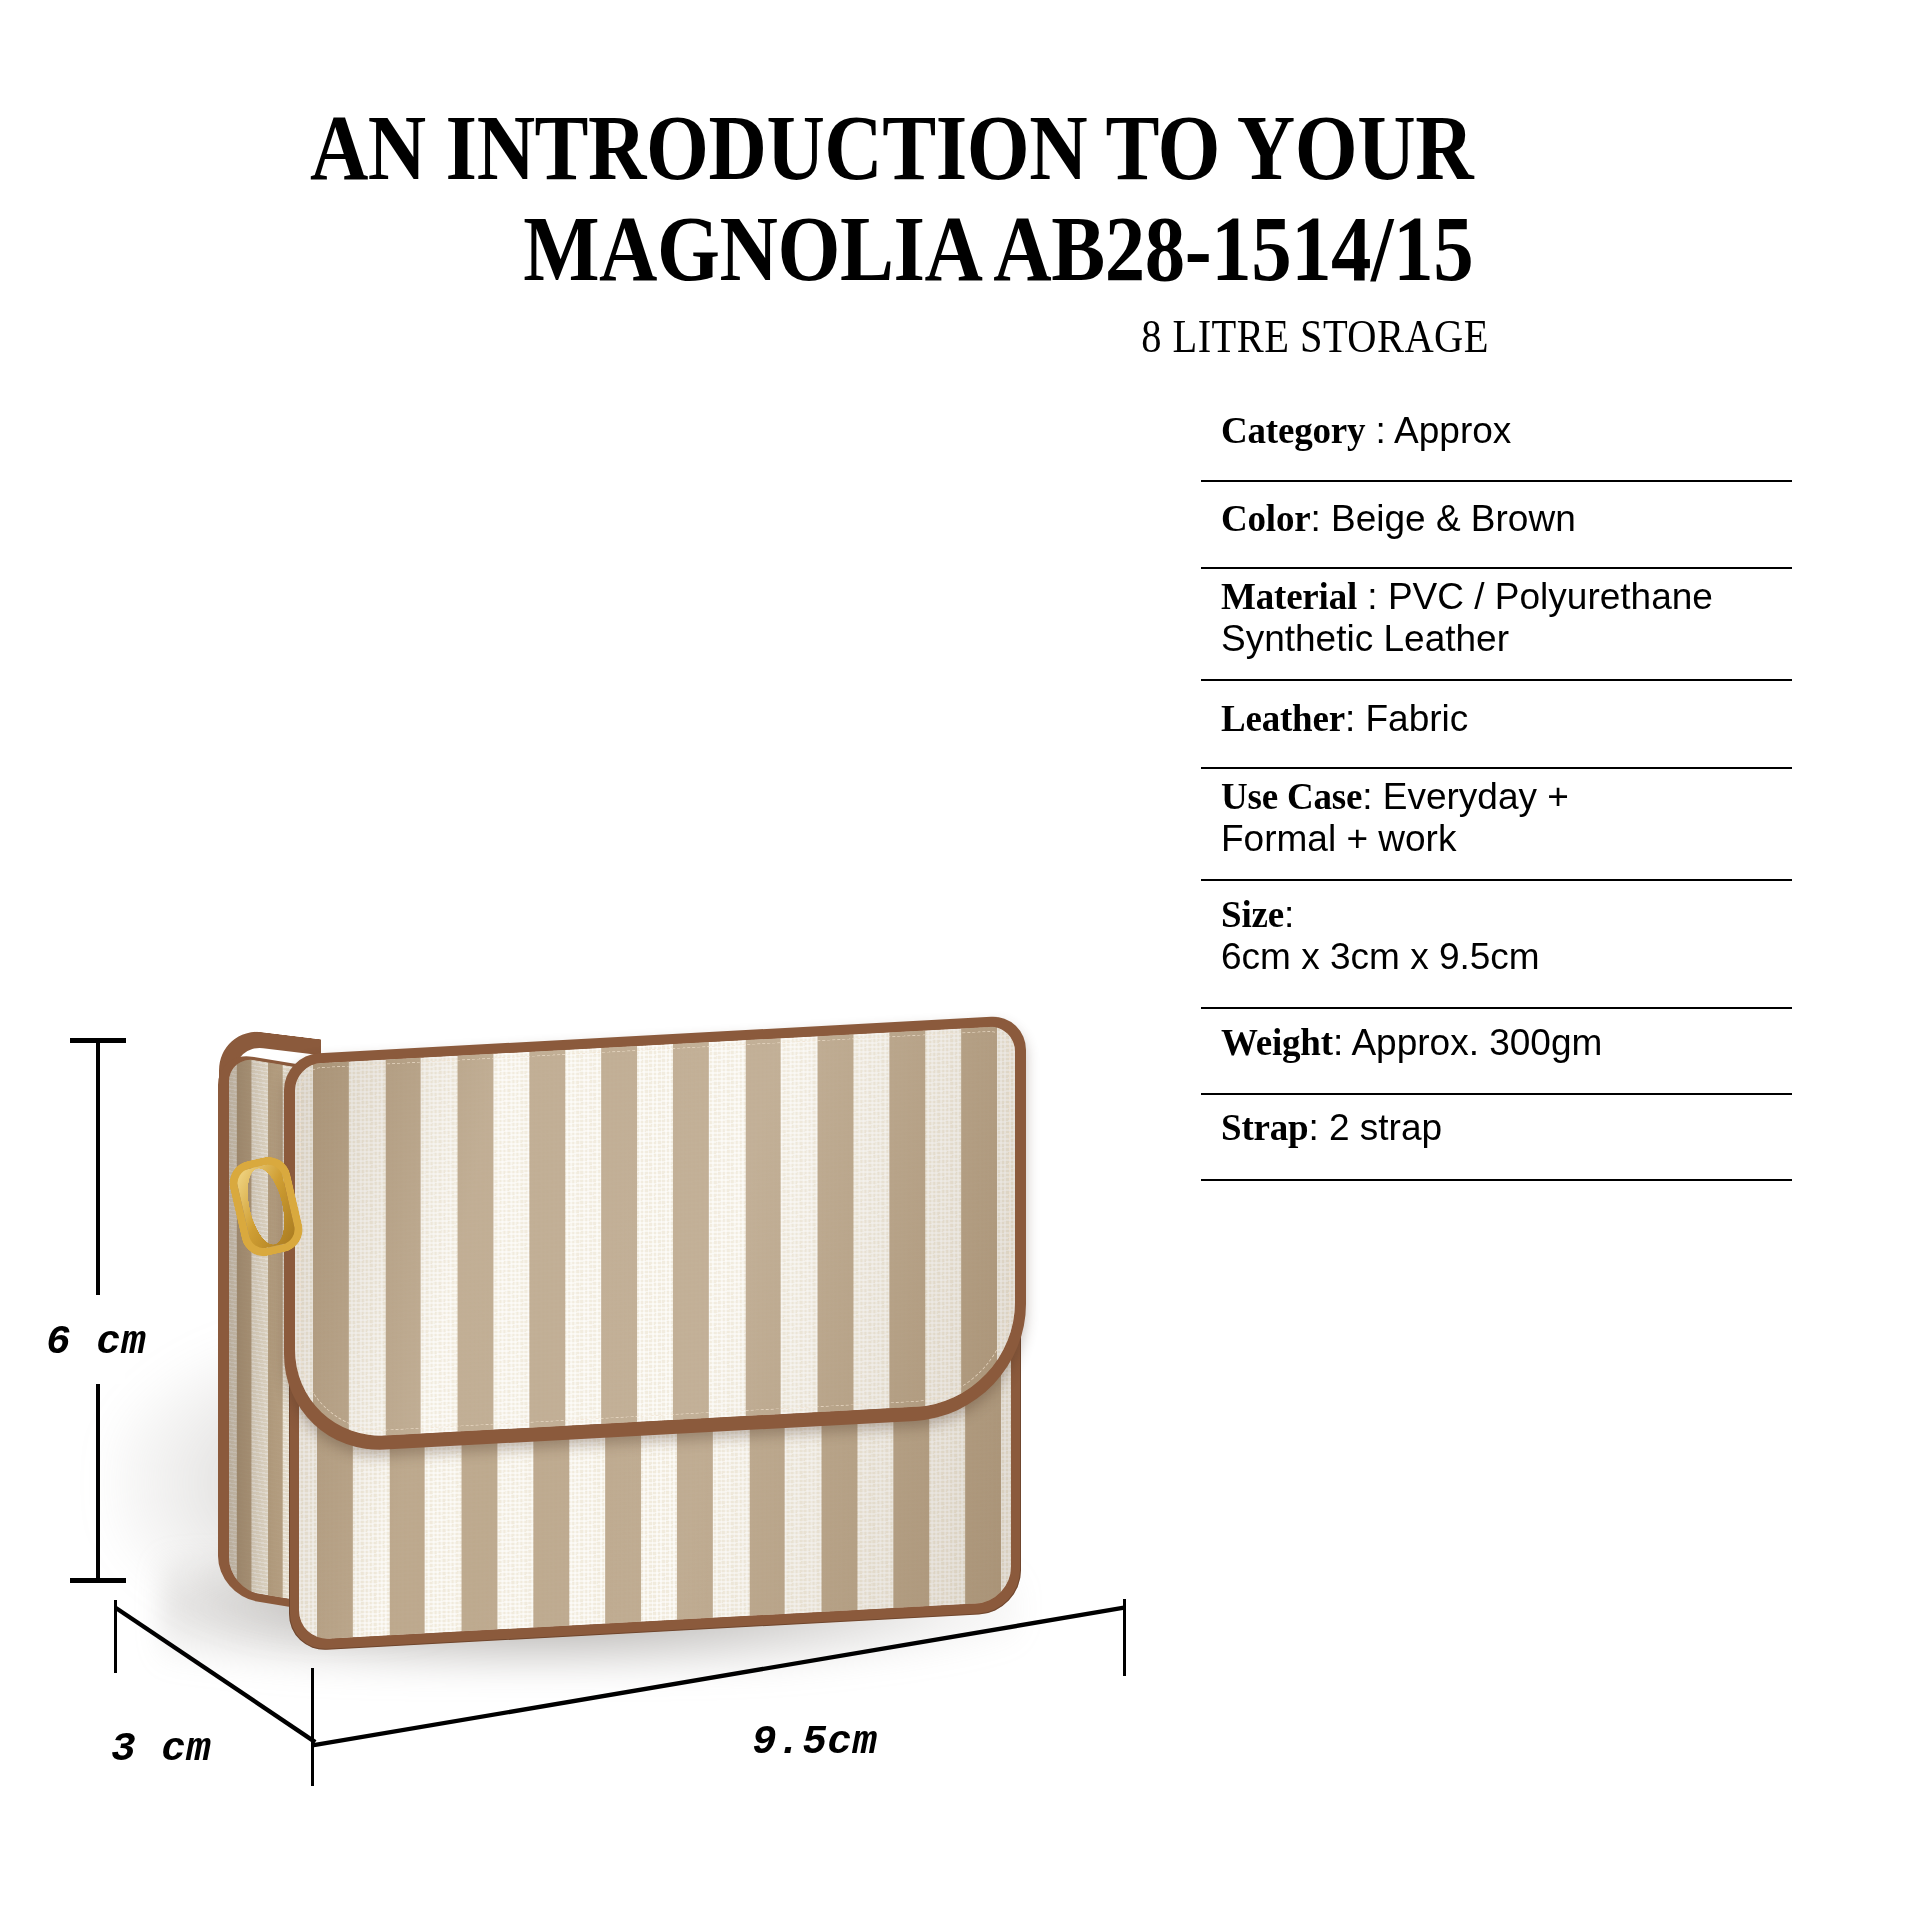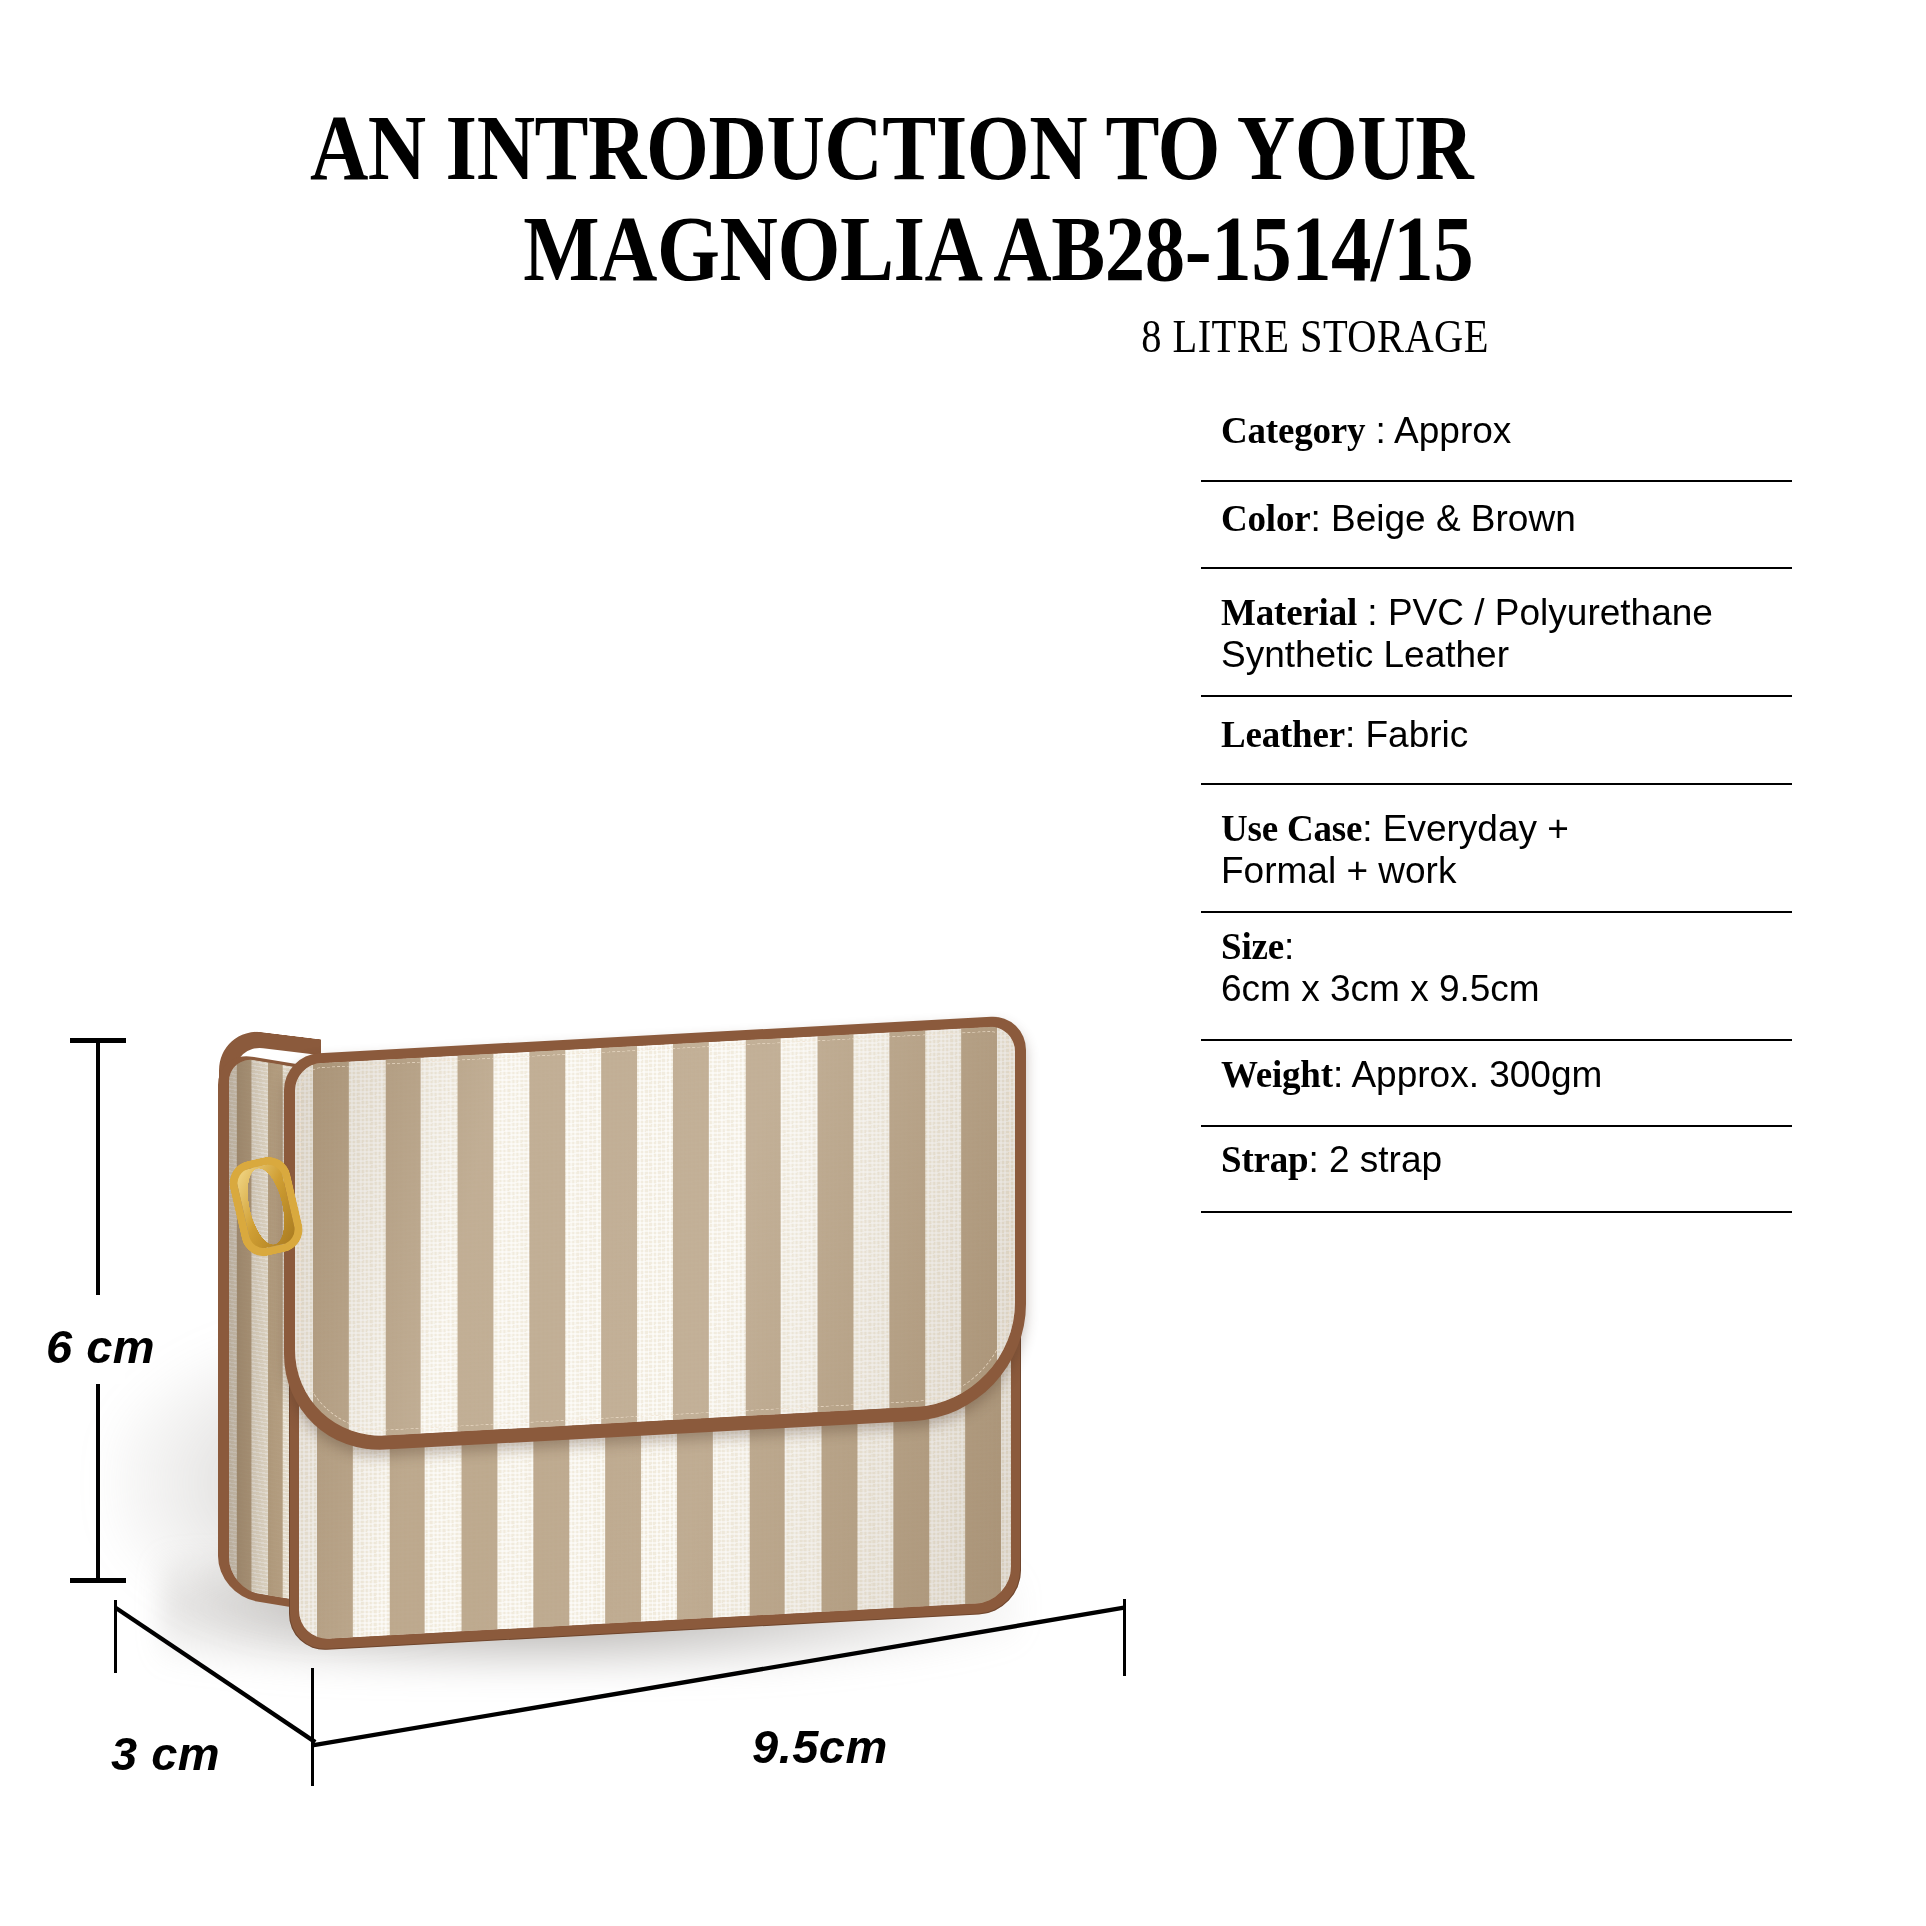--- a/index.html
+++ b/index.html
@@ -35,21 +35,21 @@
     font-weight:700;font-size:37px;
     letter-spacing:-0.2px;}
   .spec-value{
     font-family:"Liberation Sans",sans-serif;
     font-weight:400;font-size:37px;
     letter-spacing:0px;}
   .spec-sep{font-family:"Liberation Sans",sans-serif;font-size:37px;}
   .spec-divider{
     height:0;border-top:2.4px solid #000;width:591px;margin:0;}
   .pad-lg{padding-top:16.4px;padding-bottom:27px;}
-  .pad-md{padding-top:23px;padding-bottom:19px;}
+  .pad-md{padding-top:7px;padding-bottom:19px;}
   .pad-sm{padding-top:12.5px;padding-bottom:29px;}
   .nowrapline{white-space:nowrap;}
 
   
   #bag-figure{position:absolute;left:0;top:0;width:1204px;height:1926px;}
 
   #bag-shadow{
     position:absolute;left:159px;top:1555px;width:862px;height:125px;
     background:radial-gradient(ellipse at 44% 42%,
         rgba(90,85,80,.50) 0%,
@@ -195,23 +195,23 @@
     border-radius:23px;
     transform:rotate(-13deg);
     background:linear-gradient(130deg,#F3D98A 0%,#CF9E33 48%,#A87A20 100%);
     -webkit-mask-image:radial-gradient(ellipse 16.4px 39px at 50% 50%,transparent 99%,#000 100%);
             mask-image:radial-gradient(ellipse 16.4px 39px at 50% 50%,transparent 99%,#000 100%);
     box-shadow:0 1.4px 4.3px rgba(90,60,20,.5);}
 
   
   .dim-label{
     position:absolute;
-    font-family:Liberation Sans, sans-serif;
+    font-family:Liberation Mono, monospace;
     font-weight:700;font-style:italic;
-    font-size:47px;letter-spacing:0.5px;
+    font-size:41px;letter-spacing:0.5px;
     white-space:nowrap;text-align:right;}
   #dim-label-height{left:46px;top:1319px;}
   #dim-label-depth{left:111px;top:1726px;}
   #dim-label-width{left:752px;top:1719px;}
   .dim-line{position:absolute;background:#000;}
   #dim-h-stem{left:96px;top:1038px;width:3.9px;height:545px;}
   #dim-h-cap-top{left:70px;top:1038px;width:56px;height:4.8px;}
   #dim-h-cap-bot{left:70px;top:1578px;width:56px;height:4.8px;}
   #dim-h-gap{position:absolute;left:72px;top:1295px;width:53px;height:89px;background:#fff;}
 

